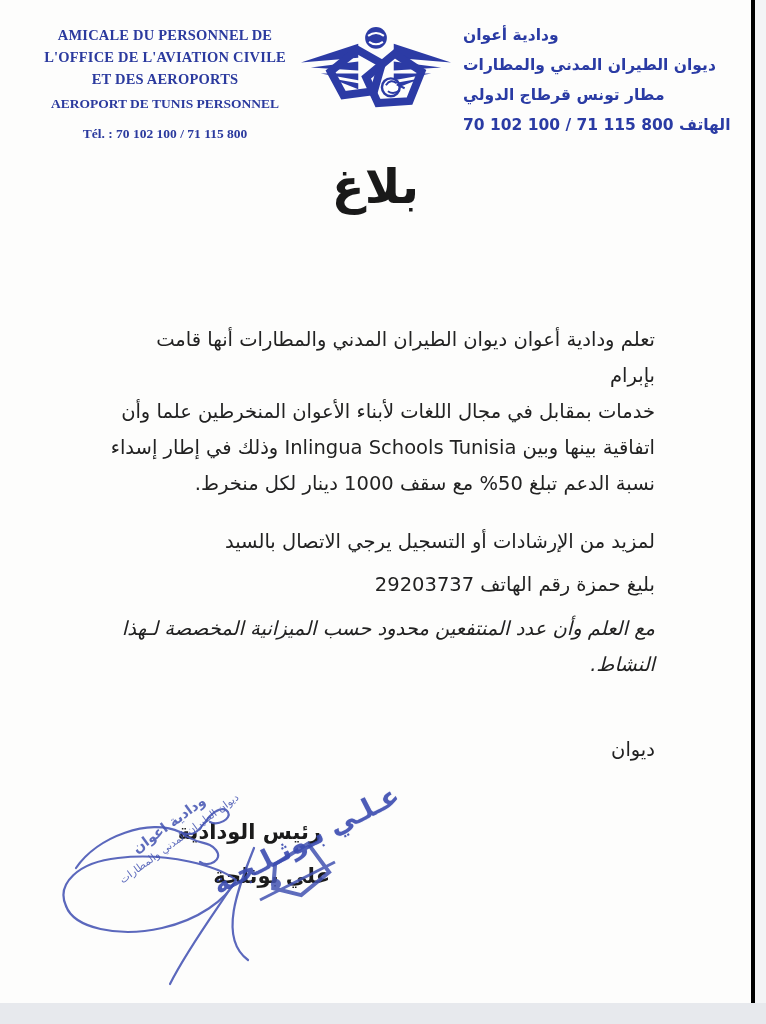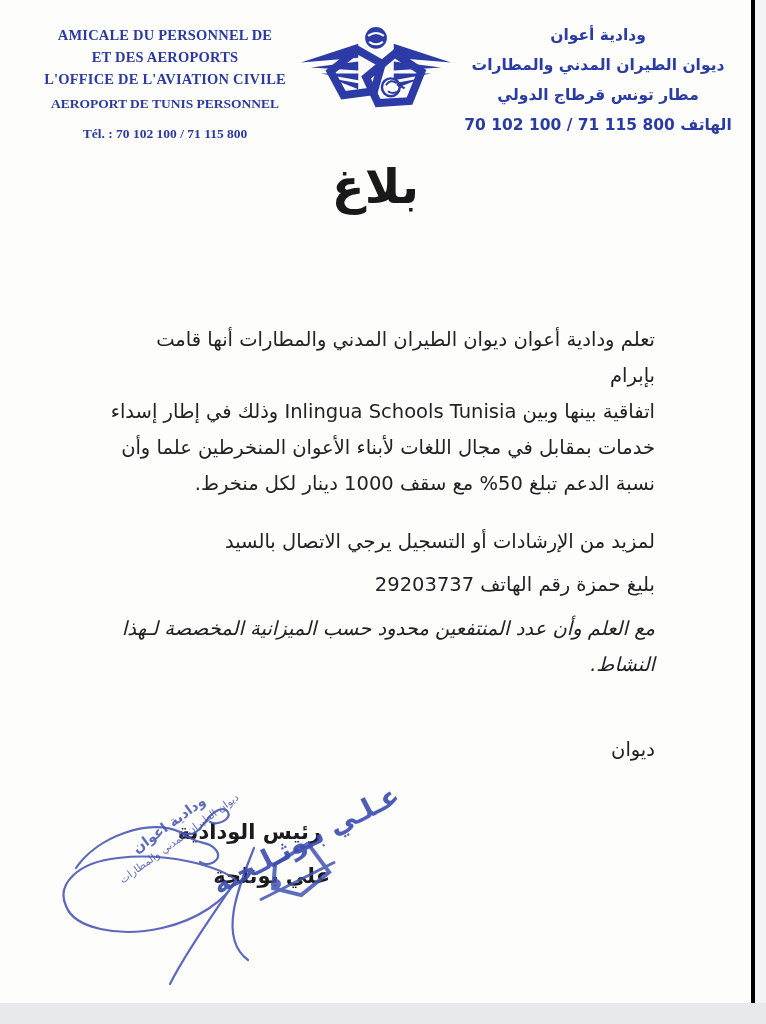--- a/index.html
+++ b/index.html
@@ -33,21 +33,21 @@
     position:absolute;left:32px;top:24px;width:266px;
     text-align:center;color:#2b3a9e;
     font-family:"Liberation Serif","DejaVu Serif",serif;
     font-weight:bold;
   }
   .hdr-left .l1{font-size:14.5px;line-height:22px;letter-spacing:.2px;}
   .hdr-left .l2{font-size:13.5px;line-height:22px;margin-top:3px;}
   .hdr-left .l3{font-size:13.5px;line-height:22px;margin-top:8px;}
   .hdr-right{
     position:absolute;right:18px;top:20px;width:270px;
-    text-align:center;color:#2a3ba4;font-weight:bold;
+    text-align:left;color:#2a3ba4;font-weight:bold;
     direction:rtl;
   }
   .hdr-right div{font-size:15.5px;line-height:30px;}
   .hdr-right .phone bdo, .hdr-right .phone span[dir="ltr"]{unicode-bidi:isolate;}
   
   .logo{position:absolute;left:297px;top:16px;width:158px;height:104px;}
   
   .title{
     position:absolute;left:0;top:158px;width:751px;
     text-align:center;direction:rtl;
@@ -95,22 +95,22 @@
   .stamp-glyph{position:absolute;left:240px;top:840px;width:110px;height:90px;opacity:.85;}
 </style>
 </head>
 <body>
 
 <div class="photo">
   <div class="paper">
 
     <div class="hdr-left">
       <div class="l1">AMICALE DU PERSONNEL DE</div>
+      <div class="l1">L'OFFICE DE L'AVIATION CIVILE</div>
       <div class="l1">ET DES AEROPORTS</div>
-      <div class="l1">L'OFFICE DE L'AVIATION CIVILE</div>
       <div class="l2">AEROPORT DE TUNIS PERSONNEL</div>
       <div class="l3">Tél. : 70 102 100 / 71 115 800</div>
     </div>
 
     <svg class="logo" viewBox="0 0 160 105">
 
       <g fill="#2c3ba5">
         <polygon points="62,28 4,47 62,42"></polygon>
         <polygon points="62,46 14,52 62,55"></polygon>
         <polygon points="62,58 24,58 62,65"></polygon>
@@ -145,22 +145,22 @@
       <div class="phone">
         <span>الهاتف</span>
         <span dir="ltr">70 102 100 / 71 115 800</span>
       </div>
     </div>
 
     <div class="title">بلاغ</div>
 
     <div class="body-text">
       <div class="line">تعلم ودادية أعوان ديوان الطيران المدني والمطارات أنها قامت بإبرام</div>
+      <div class="line">خدمات بمقابل في مجال اللغات لأبناء الأعوان المنخرطين علما وأن</div>
       <div class="line">اتفاقية بينها وبين Inlingua Schools Tunisia وذلك في إطار إسداء</div>
-      <div class="line">خدمات بمقابل في مجال اللغات لأبناء الأعوان المنخرطين علما وأن</div>
       <div class="line">نسبة الدعم تبلغ 50% مع سقف 1000 دينار لكل منخرط.</div>
       <div class="p2">لمزيد من الإرشادات أو التسجيل يرجي الاتصال بالسيد</div>
       <div class="p3">بليغ حمزة رقم الهاتف 29203737</div>
       <div class="p4">
         <div class="line">مع العلم وأن عدد المنتفعين محدود حسب الميزانية المخصصة لـهذا</div>
         <div class="line">النشاط.</div>
       </div>
       <div class="note-title">ديوان</div>
     </div>
 

